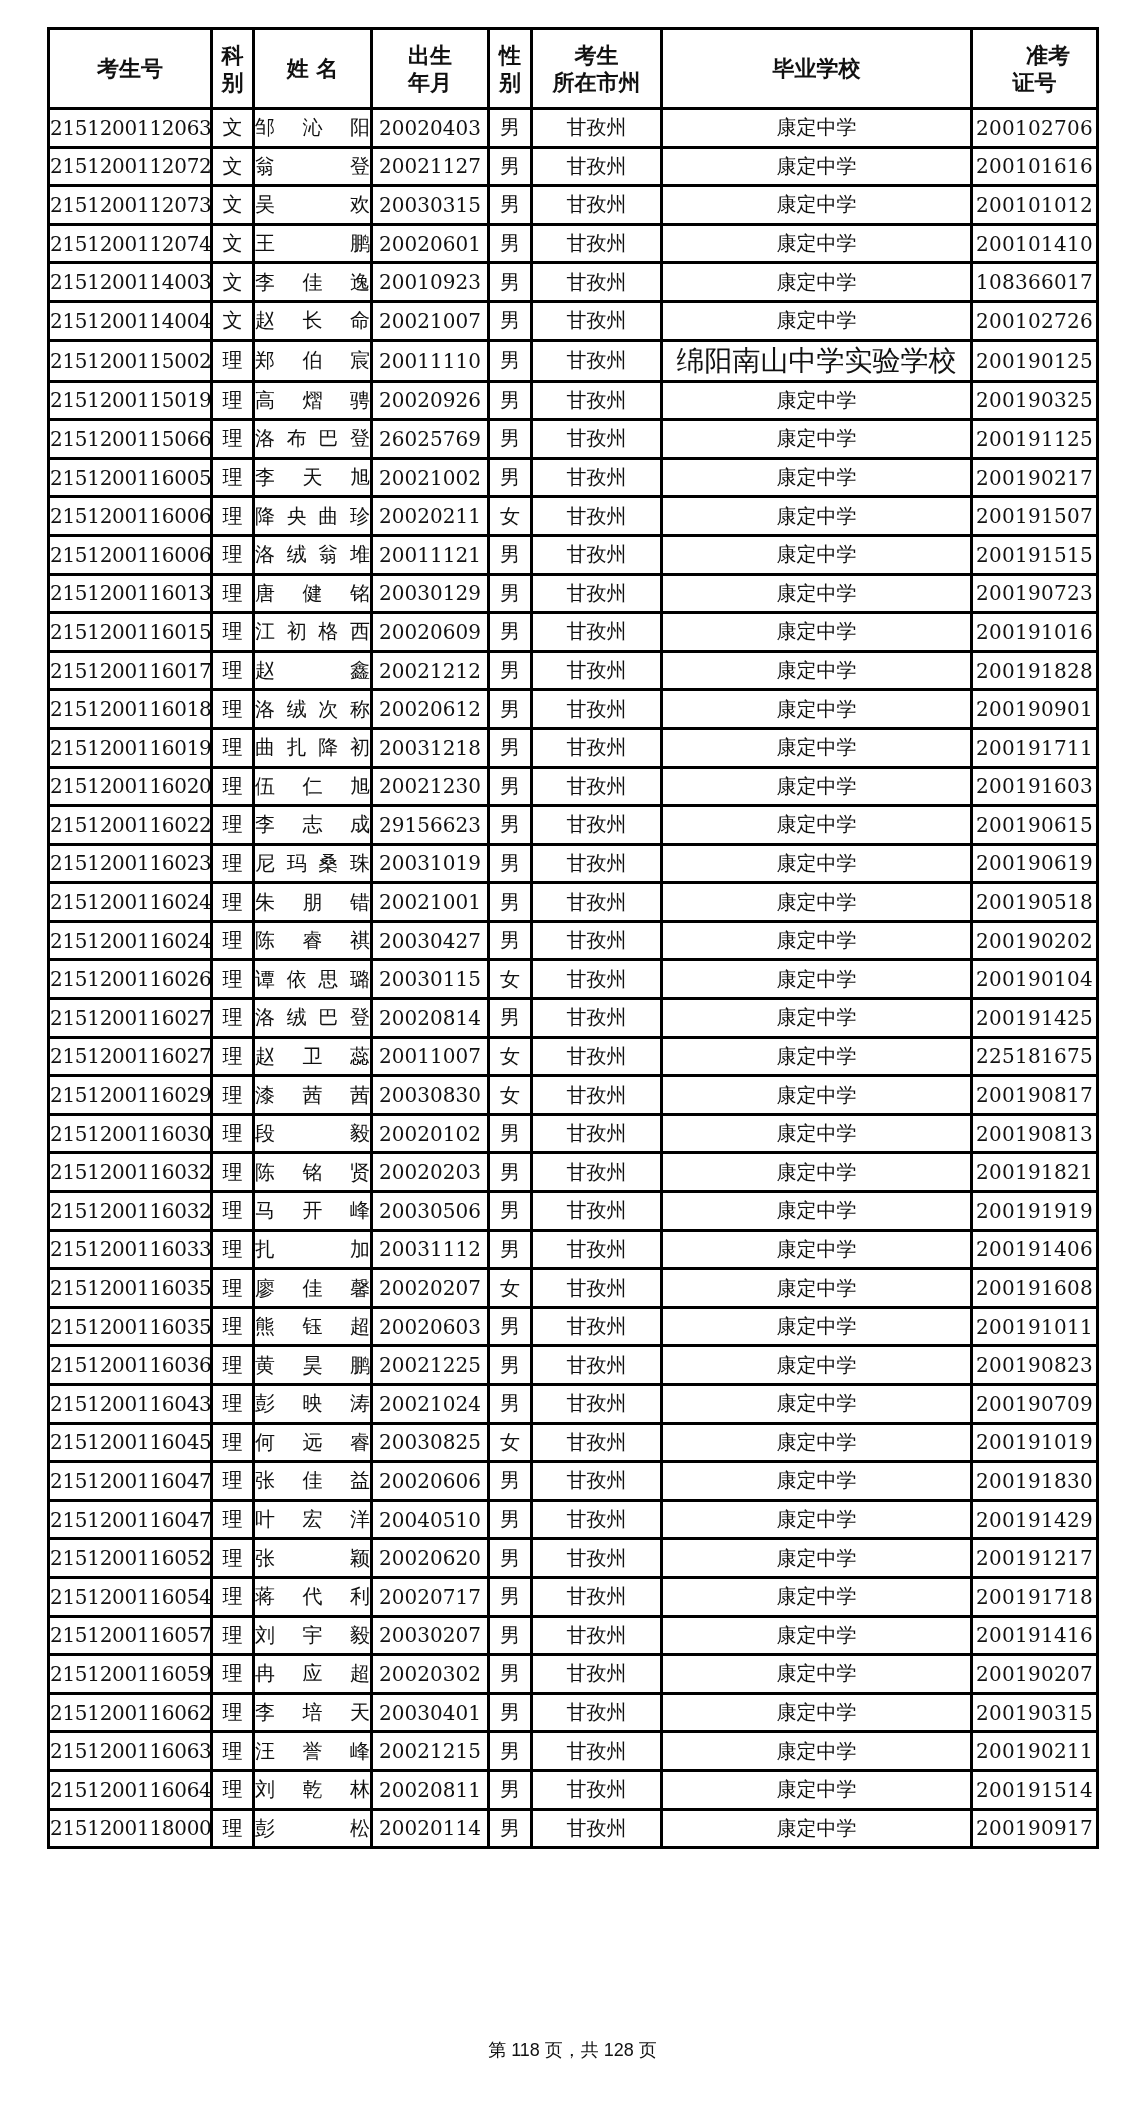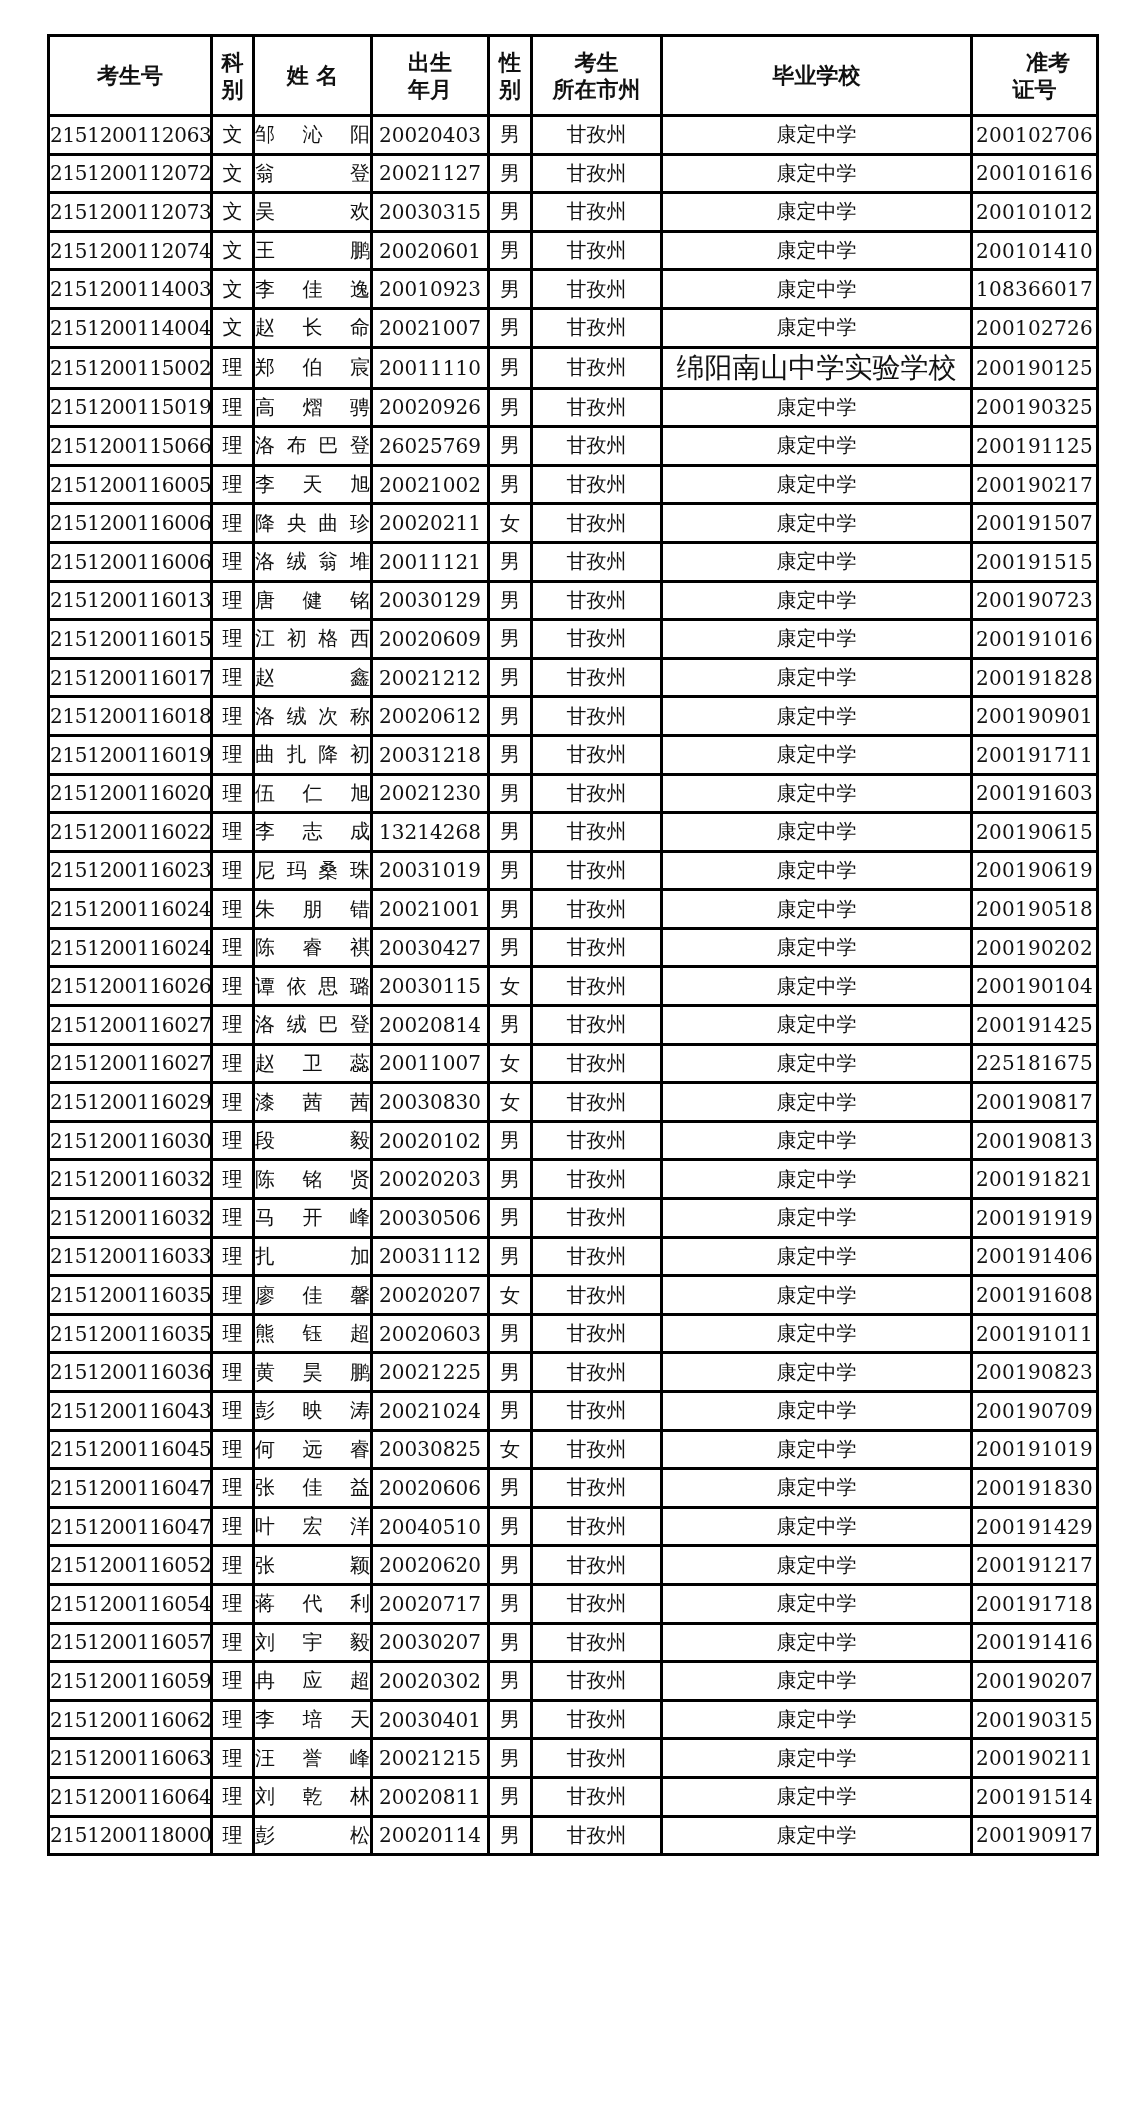--- a/index.html
+++ b/index.html
@@ -1,19 +1,19 @@
 <!DOCTYPE html>
 <html><head>
 <meta charset="utf-8">
 <style>
   html, body { margin: 0; padding: 0; background: #ffffff; }
   body { width: 1145px; height: 2106px; position: relative; overflow: hidden; }
   .page { position: absolute; left: 0; top: 0; width: 1145px; height: 2106px; background: #fff; }
   table.roster {
-    position: absolute; left: 47px; top: 34px;
+    position: absolute; left: 47px; top: 27px;
     border-collapse: collapse;
     table-layout: fixed;
     width: 1049px;
     font-family: "DejaVu Serif", "Liberation Serif", serif;
     color: #111;
   }
   table.roster th, table.roster td {
     border: 3px solid #000;
     padding: 0;
     overflow: hidden;
@@ -375,21 +375,21 @@
         <tr>
           <td class="c-id">21512001160226</td>
           <td class="c-kb">理</td>
           <td class="c-name">
             <span style="display: flex; justify-content: space-between;">
               <span>李</span>
               <span>志</span>
               <span>成</span>
             </span>
           </td>
-          <td class="c-birth">13214268</td>
+          <td class="c-birth">29156623</td>
           <td class="c-sex">男</td>
           <td class="c-city">甘孜州</td>
           <td class="c-school">康定中学</td>
           <td class="c-ticket">200190615</td>
         </tr>
         <tr>
           <td class="c-id">21512001160231</td>
           <td class="c-kb">理</td>
           <td class="c-name">
             <span style="display: flex; justify-content: space-between;">
@@ -799,13 +799,14 @@
           </td>
           <td class="c-birth">20020114</td>
           <td class="c-sex">男</td>
           <td class="c-city">甘孜州</td>
           <td class="c-school">康定中学</td>
           <td class="c-ticket">200190917</td>
         </tr>
       </tbody>
   </table>
 
+  <div class="footer">第 118 页，共 128 页</div>
 </div>
 
 </body></html>

